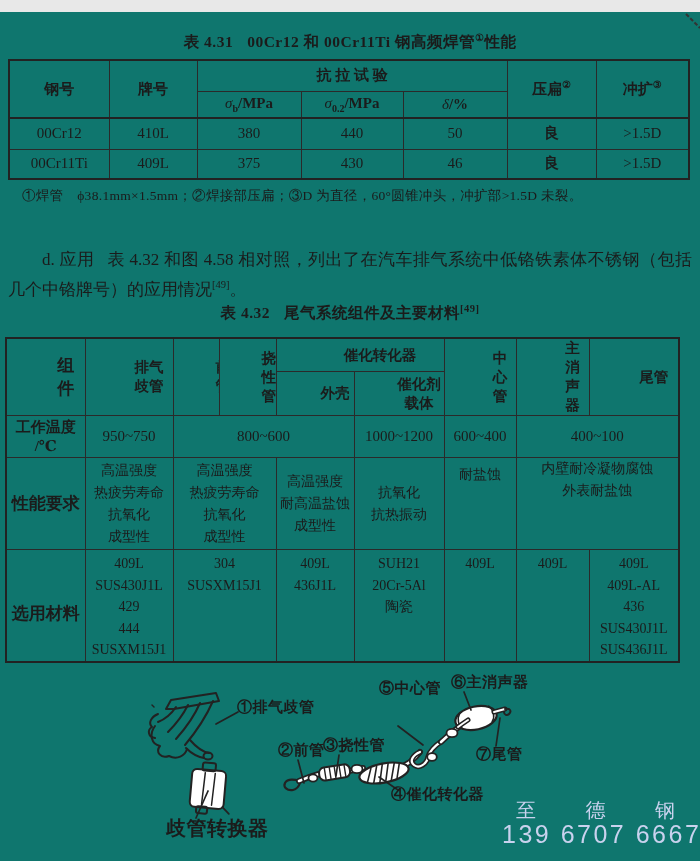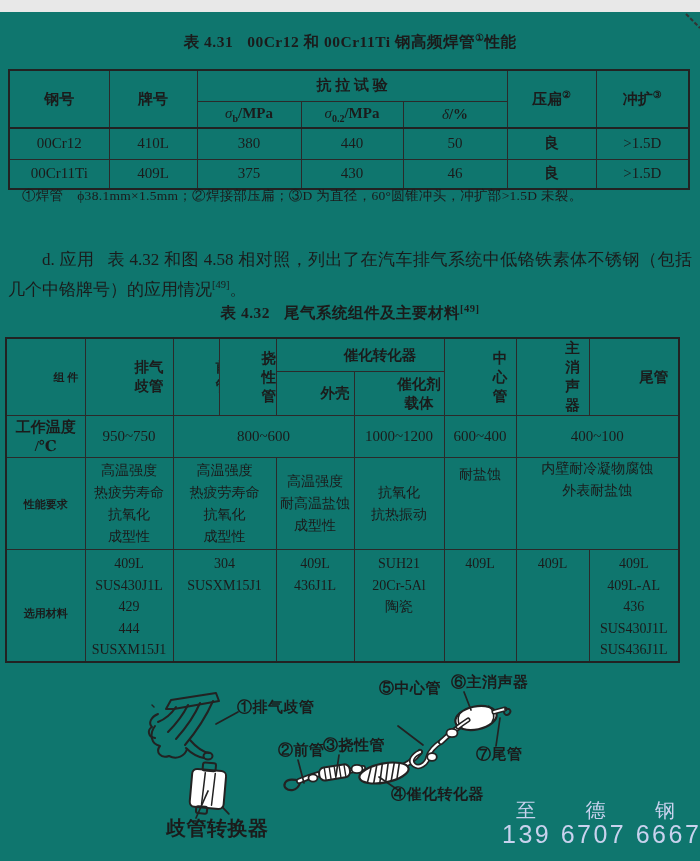--- a/index.html
+++ b/index.html
@@ -20,21 +20,21 @@
   
   table.t{
     position:absolute;border-collapse:collapse;table-layout:fixed;
     border:2.4px solid #222;
   }
   table.t td{
     border:1.3px solid #2a2a2a;text-align:center;vertical-align:middle;
     padding:0 2px;overflow:hidden;
   }
   
-  #t431{left:8px;top:57px;width:680px;}
+  #t431{left:8px;top:47px;width:680px;}
   #t431 td{font-size:15px;}
   #t431 .h td{font-weight:600;}
   #t431 tr.gh{height:31px;}
   #t431 tr.sh{height:27px;}
   #t431 tr.d1{height:31px;}
   #t431 tr.d2{height:30px;}
   #t431 tr.d1 td{border-top:2.1px solid #222;}
   #t431 td i{font-style:italic;font-weight:500;}
   #t431 sub{font-size:10px;}
   
@@ -43,21 +43,21 @@
   #t432 .h td{font-weight:600;font-size:14.5px;padding-left:42px;}
   #t432 tr.h1{height:30px;}
   #t432 tr.h2{height:29px;}
   #t432 tr.temp{height:42px;}
   #t432 tr.temp td{font-size:15px;}
   #t432 tr.perf{height:92px;}
   #t432 tr.perf td{line-height:22px;}
   #t432 tr.mat{height:109px;}
   #t432 tr.mat td{vertical-align:top;padding-top:3px;line-height:21.5px;}
   #t432 tr.mat td.lbl{vertical-align:middle;padding-top:16px;}
-  #t432 td.lbl{font-weight:600;font-size:11px;}
+  #t432 td.lbl{font-weight:600;font-size:17px;}
   
   .footnote{
     position:absolute;left:22px;top:175px;width:670px;
     font-size:13.5px;letter-spacing:.3px;
   }
   .para{
     position:absolute;left:8px;top:216px;width:684px;
     font-size:17px;line-height:30px;text-indent:34px;text-align:justify;
   }
   .para .lead{margin-right:13px;}

